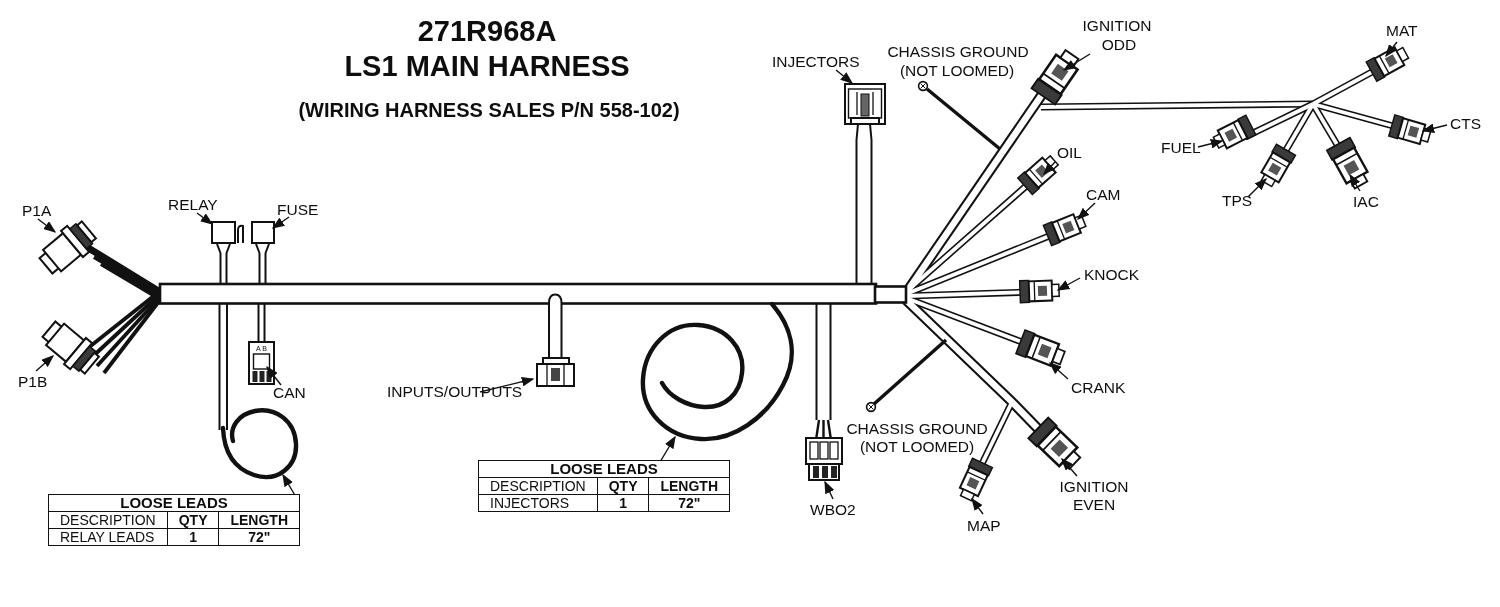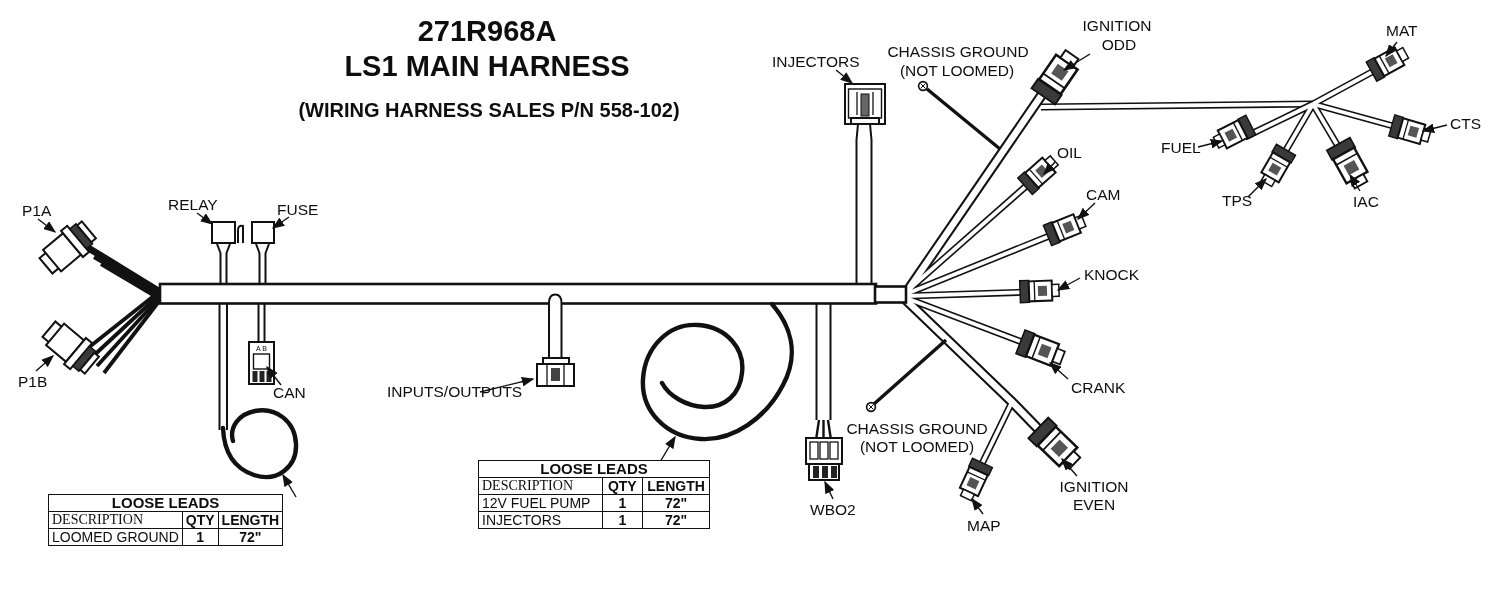--- a/index.html
+++ b/index.html
@@ -19,27 +19,27 @@
   .li{fill:none;stroke:#fff;stroke-width:6.4;}
   .trunk{fill:#fff;stroke:#111;stroke-width:2.6;}
   .conn{fill:#fff;stroke:#111;stroke-width:2;}
   .dark{fill:#3a3a3a;stroke:#111;stroke-width:1.4;}
   .coil{fill:none;stroke:#111;stroke-width:4.4;stroke-linecap:round;}
   .lead{fill:none;stroke:#111;stroke-width:1.4;}
   .gnd{fill:none;stroke:#111;stroke-width:3.4;}
   .fat{fill:none;stroke:#111;stroke-width:3.8;}
   
   .ll-table{position:absolute;border-collapse:collapse;background:#fff;font-size:14px;color:#0e0e0e;}
-  .ll-table td,.ll-table th{border:1.7px solid #111;padding:0 3px;height:16px;line-height:16px;
+  .ll-table td,.ll-table th{border:1.7px solid #111;padding:0 11px;height:16px;line-height:16px;
       font-weight:normal;text-align:left;white-space:nowrap;}
   .ll-table .tt{font-weight:bold;text-align:center;font-size:15px;}
   .ll-table .c{text-align:center;font-weight:bold;}
   .ll-left{left:48px;top:494px;width:230px;}
   .ll-mid{left:478px;top:460px;width:232px;}
-  .w-desc{width:124px;font-family:Liberation Serif, serif;} .w-qty{width:38px;} .w-len{width:62px;}
+  .w-desc{width:124px;} .w-qty{width:38px;} .w-len{width:62px;}
 </style>
 </head>
 <body>
 
 <div id="stage">
 
 <svg width="1500" height="607" viewBox="0 0 1500 607">
   <defs>
     <marker id="ah" markerWidth="9" markerHeight="7" refX="8" refY="3.5" orient="auto">
       <path d="M0,0 L9,3.5 L0,7 Z" fill="#111"></path>
@@ -279,41 +279,36 @@
   <tbody>
     <tr>
           <th class="tt" colspan="3">LOOSE LEADS</th>
         </tr>
     <tr>
       <th class="w-desc">DESCRIPTION</th>
       <th class="w-qty c">QTY</th>
       <th class="w-len c">LENGTH</th>
     </tr>
     <tr>
-      <td>LOOMED GROUND</td>
+      <td>RELAY LEADS</td>
       <td class="c">1</td>
       <td class="c">72"</td>
     </tr>
   </tbody>
 </table>
 
 <table class="ll-table ll-mid">
   <tbody>
     <tr>
           <th class="tt" colspan="3">LOOSE LEADS</th>
         </tr>
     <tr>
       <th class="w-desc">DESCRIPTION</th>
       <th class="w-qty c">QTY</th>
       <th class="w-len c">LENGTH</th>
-    </tr>
-    <tr>
-      <td>12V FUEL PUMP</td>
-      <td class="c">1</td>
-      <td class="c">72"</td>
     </tr>
     <tr>
       <td>INJECTORS</td>
       <td class="c">1</td>
       <td class="c">72"</td>
     </tr>
   </tbody>
 </table>
 
 </div>

